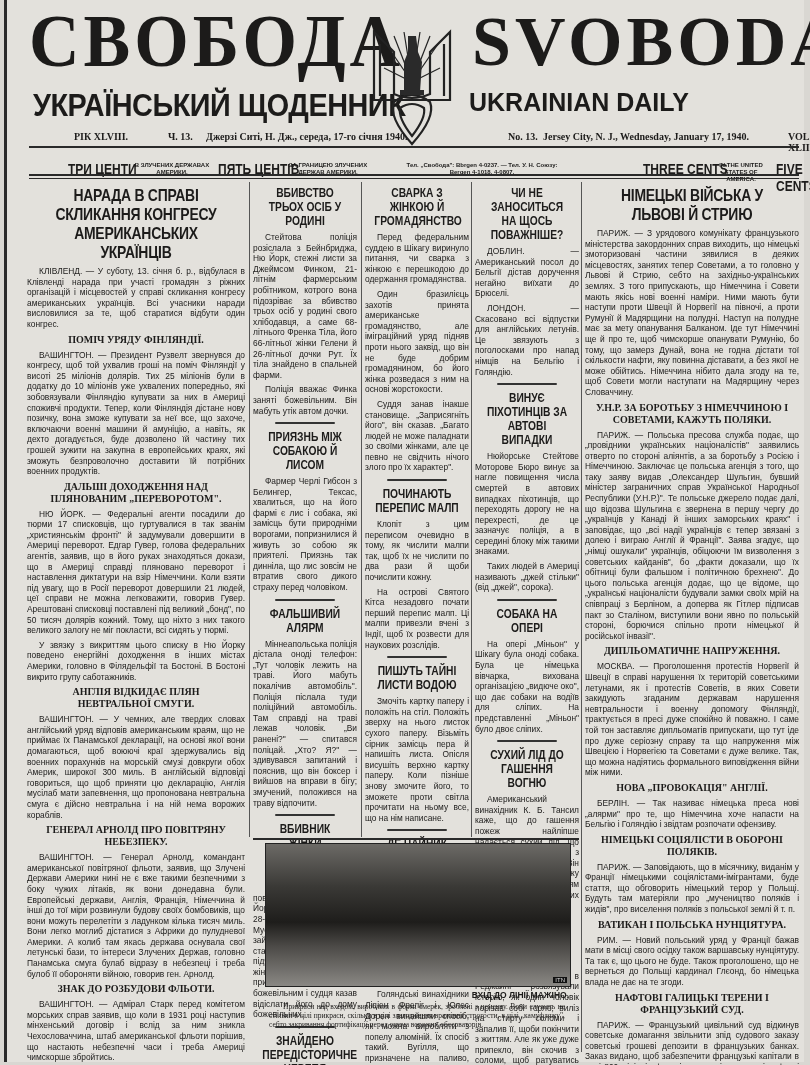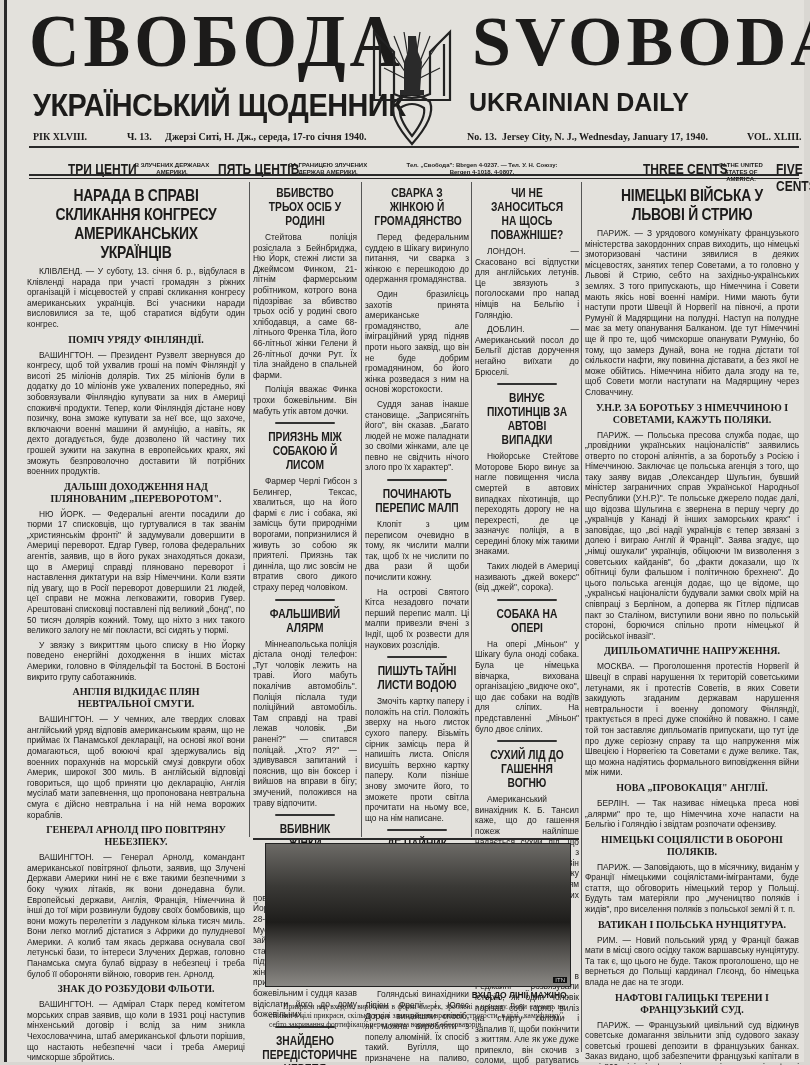--- a/index.html
+++ b/index.html
@@ -4,21 +4,21 @@
 <style>
   html, body { margin:0; padding:0; }
   body { width:810px; height:1065px; background:#d9d7d2; overflow:hidden; font-family:"DejaVu Serif","Liberation Serif",serif; color:#1c1b1a; }
   .page { position:absolute; left:4px; top:0; width:800px; height:1062px; background:#e3e1dc; border-left:3px solid #2a2a2a; box-sizing:border-box; }
   .mast { position:absolute; left:0; top:0; width:800px; height:132px; }
   .mast-cyr { position:absolute; left:22px; top:2px; font-family:"Liberation Serif",serif; font-weight:bold; font-size:70px; letter-spacing:4px; line-height:80px; transform:scaleY(1.05); }
   .mast-lat { position:absolute; left:465px; top:2px; font-family:"Liberation Serif",serif; font-weight:bold; font-size:70px; letter-spacing:4px; line-height:80px; }
   .sub-cyr { position:absolute; left:26px; top:88px; font-family:"Liberation Sans",sans-serif; font-weight:bold; font-size:31px; letter-spacing:-0.5px; transform:scaleX(0.93); transform-origin:left; }
   .sub-lat { position:absolute; left:462px; top:88px; font-family:"Liberation Sans",sans-serif; font-weight:bold; font-size:25px; letter-spacing:0px; }
   .emblem { position:absolute; left:357px; top:22px; width:96px; height:126px; }
-  .dateline { position:absolute; top:131px; font-size:10px; font-weight:bold; font-family:"Liberation Serif",serif; }
+  .dateline { position:absolute; top:131px; font-size:10px; font-weight:bold; font-family:"Liberation Serif",serif;margin-left:41px; }
   .rule { position:absolute; left:22px; width:770px; background:#2a2a2a; }
   .priceband { position:absolute; left:22px; top:158px; width:770px; height:24px; font-family:"Liberation Sans",sans-serif;margin-left:39px; }
   .pb { position:absolute; top:2px; font-weight:bold; }
   .pb-big { font-size:15px; transform:scaleX(0.8); transform-origin:left; }
   .pb-small { font-size:6px; line-height:7px; top:4px; text-align:center; }
   .col { position:absolute; top:182px; box-sizing:border-box; }
   .vline { position:absolute; width:1px; background:#555; }
   h1.head { font-family:"Liberation Sans",sans-serif; font-weight:bold; font-size:17px; line-height:19px; margin:4px 0 4px 0; text-align:center; transform:scaleX(0.82); letter-spacing:-0.3px; }
   h2.head { font-family:"Liberation Sans",sans-serif; font-weight:bold; font-size:12.5px; line-height:14px; margin:4px 0 3px; text-align:center; transform:scaleX(0.82); }
   h3.sub { font-family:"Liberation Serif",serif; font-weight:bold; font-size:10px; line-height:12px; margin:4px 8px 2px; text-align:center; }
@@ -106,21 +106,21 @@
     <h3 class="sub">ЗНАК ДО РОЗБУДОВИ ФЛЬОТИ.</h3>
     <p class="body">ВАШИНГТОН. — Адмірал Старк перед комітетом морських справ заявив, що коли в 1931 році наступив мінхенський договір і вслід за ним зникла Чехословаччина, штаб американської фльоти порішив, що настають небезпечні часи і треба Америці чимскорше збройтись.</p>
     <h3 class="sub">ПІДСЕКРЕТАР ДЖАНСОН ПРО СОВЕТСЬКУ АРМІЮ.</h3>
     <p class="body">НЮ ЙОРК. — Підсекретар війни, Джансон у прилюдній промові підкреслив, що Злучені Держави Америки повинні чимскоріше постаратись про наймодерніше узброєння для міліона людей. Навязуючи до фінляндсько-советської війни, Джансон сказав, що ця війна в десятий раз доказує, що у війні людина, вихована у вільнім дусі, варт більше ніж 12 кріпаків. Советська армія нездатна тому, що вихована по деспотичному та залякана чистками, говорив Джансон.</p>
 
   </div>
 
   <div class="col" style="left:246px;width:104px;">
     <h2 class="head">ВБИВСТВО ТРЬОХ ОСІБ У РОДИНІ</h2>
     <p class="body">Стейтова поліція розіслала з Бейнбриджа, Ню Йорк, стежні листи за Джеймсом Финком, 21-літнім фармерським робітником, котрого вона підозріває за вбивство трьох осіб у родині свого хлібодавця, а саме 68-літнього Френка Тіла, його 66-літньої жінки Гелени й 26-літньої дочки Рут. Їх тіла знайдено в спальней фарми.</p>
-    <p class="body">Поліція вважає Финка трохи божевільним. Він мабуть утік автом дочки.</p>
+    <p class="body">Поліція вважає Финка заняті божевільним. Він мабуть утік автом дочки.</p>
     <div class="sep"></div>
     <h2 class="head">ПРИЯЗНЬ МІЖ СОБАКОЮ Й ЛИСОМ</h2>
     <p class="body">Фармер Черлі Гибсон з Белингер, Тексас, хвалиться, що на його фармі є лис і собака, які замісць бути природніми ворогами, попризнилися й живуть зо собою як приятелі. Приязнь так динніла, що лис зовсім не втратив свого дикого страху перед чоловіком.</p>
     <div class="sep"></div>
     <h2 class="head">ФАЛЬШИВИЙ АЛЯРМ</h2>
     <p class="body">Міннеапольська поліція дістала оноді телефон: „Тут чоловік лежить на траві. Його мабуть покалічив автомобіль". Поліція післала туди поліційний автомобіль. Там справді на траві лежав чоловік. „Ви ранені?" — спитався поліцай. „Хто? Я?" — здивувався запитаний і пояснив, що він боксер і вийшов на вправи в бігу; змучений, положився на траву відпочити.</p>
     <div class="sep"></div>
     <h2 class="head">ВБИВНИК ЖІНКИ ПРИЗНАНИЙ БОЖЕВІЛЬНИМ</h2>
     <p class="body">Лава присяжних у повітовім суді в Квінс, Ню Йорк, розглядала справу 28-літнього Джана Мусатіл, що 28. листопаду зайшов до поліційної стації й признався, що він підчас сварки вбив свою жінку. Присяжні судді признали його божевільним і судця казав відіслати його до дому божевільних.</p>
     <div class="sep"></div>
@@ -143,26 +143,26 @@
     <div class="sep"></div>
     <h2 class="head">ДЕ ЧАЙНИК ПАМЯТНИКОМ</h2>
     <p class="body">Коли в Сирії або Палестині вмре дуже щедрий та гостинний араб, то на його гріб своякі ставлять чайник. Так чайник став символом щедрости й гостинности.</p>
     <div class="sep"></div>
     <h2 class="head">АЛЮМІНІЙ З ВУГІЛЛЯ</h2>
     <p class="body">Голяндські винахідники Ліціен Фреліг і Юлес Дорен винайшли спосіб, як можна виробляти з попелу алюміній. Їх спосіб такий. Вугілля, що призначене на паливо, поливають розрідженим вапном. Коли останеться попіл з такого вугілля, його скроплюють гидрохльоричною кислотою. В цей спосіб кислота виділює з попелу алюміній. Одна третина попелу перемінюється в алюміній.</p>
   </div>
 
   <div class="col" style="left:468px;width:104px;">
     <h2 class="head">ЧИ НЕ ЗАНОСИТЬСЯ НА ЩОСЬ ПОВАЖНІШЕ?</h2>
+    <p class="body">ДОБЛИН. — Американський посол до Бельгії дістав доручення негайно виїхати до Брюселі.</p>
     <p class="body">ЛОНДОН. — Скасовано всі відпустки для англійських летунів. Це звязують з поголосками про напад німців на Бельгію і Голяндію.</p>
-    <p class="body">ДОБЛИН. — Американський посол до Бельгії дістав доручення негайно виїхати до Брюселі.</p>
     <div class="sep"></div>
     <h2 class="head">ВИНУЄ ПІХОТИНЦІВ ЗА АВТОВІ ВИПАДКИ</h2>
     <p class="body">Нюйорське Стейтове Моторове Бюро винує за нагле повищення числа смертей в автових випадках піхотинців, що переходять дорогу не на перехресті, де це зазначує поліція, а в середині блоку між такими знаками.</p>
-    <p class="body">Таких людей в Америці називають „джей вокерс" (від „джей", сорока).</p>
+    <p class="body">Таких людей в Америці називають „джей стільки" (від „джей", сорока).</p>
     <div class="sep"></div>
     <h2 class="head">СОБАКА НА ОПЕРІ</h2>
     <p class="body">На опері „Міньон" у Шікагу була оноді собака. Була це німецька вівчарка, вихована організацією „видюче око", що дає собаки на водіїв для сліпих. На представленні „Міньон" було двоє сліпих.</p>
     <div class="sep"></div>
     <h2 class="head">СУХИЙ ЛІД ДО ГАШЕННЯ ВОГНЮ</h2>
     <p class="body">Американський винахідник К. Б. Тансил каже, що до гашення пожеж найліпше надається сухий лід, що то його виробляють з вуглевого двоокису. Він каже, що велику пожежу можна погасити киданням на неї з літака великих брил сухого леду.</p>
     <div class="sep"></div>
     <h2 class="head">ЗАПАЛИВ СОЛОМУ, ПОТІМ СКОЧИВ З НЕЇ</h2>
     <p class="body">В суді Кінної Поліції в Реджайні розвязували історію, як один чоловік порізав собі горло, виліз на стирту соломи і запалив її, щоби покінчити з життям. Але як уже дуже припекло, він скочив з соломи, щоб ратуватись від смерти. Є ним Генрик Краіс, літ 35, перебіжнаючий робітник з Угорщини. Він добре попікся і більша частина його одежі також згоріла.</p>
     <p class="body">На жадання властей Краіса відставили до шпиталю для умово хорих у Вейборні на 60-денну обсервацію.</p>

